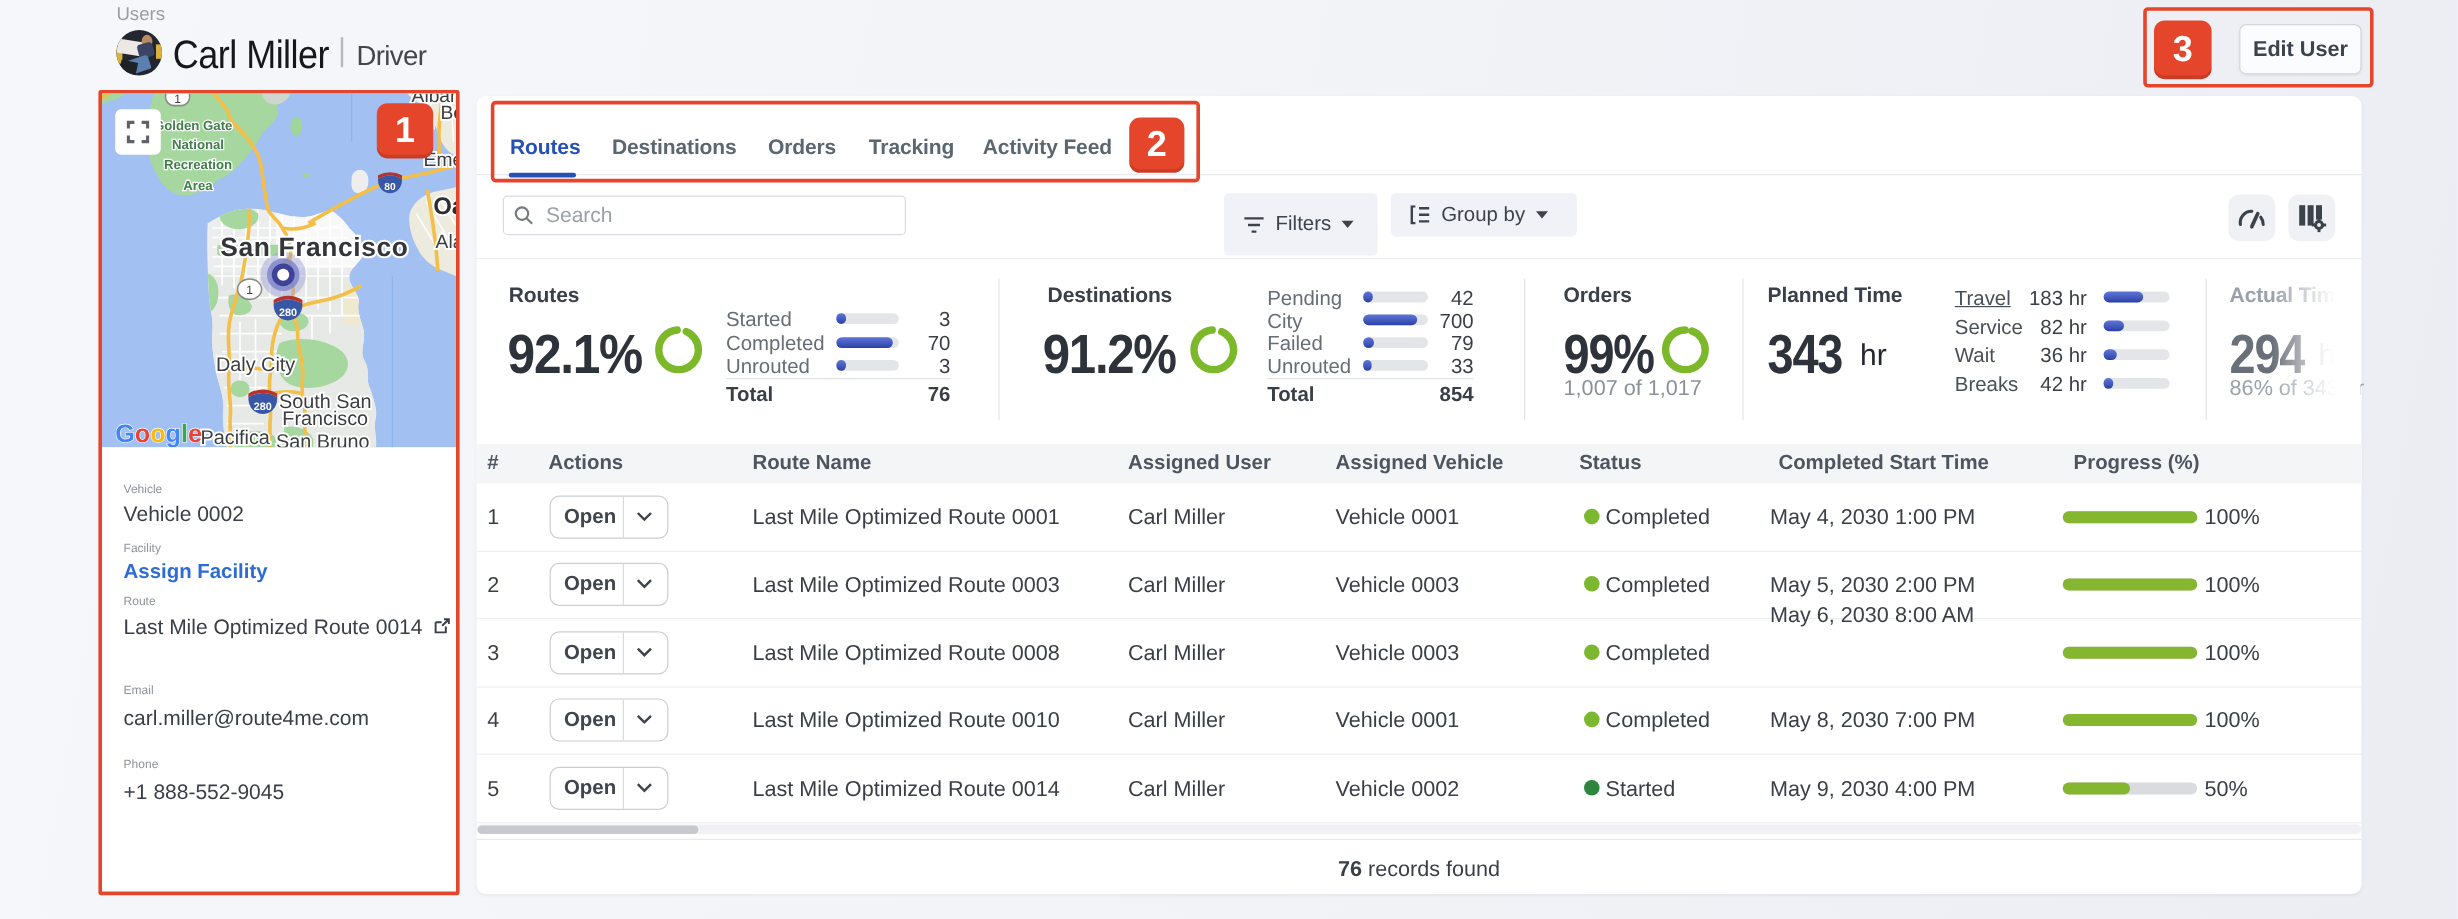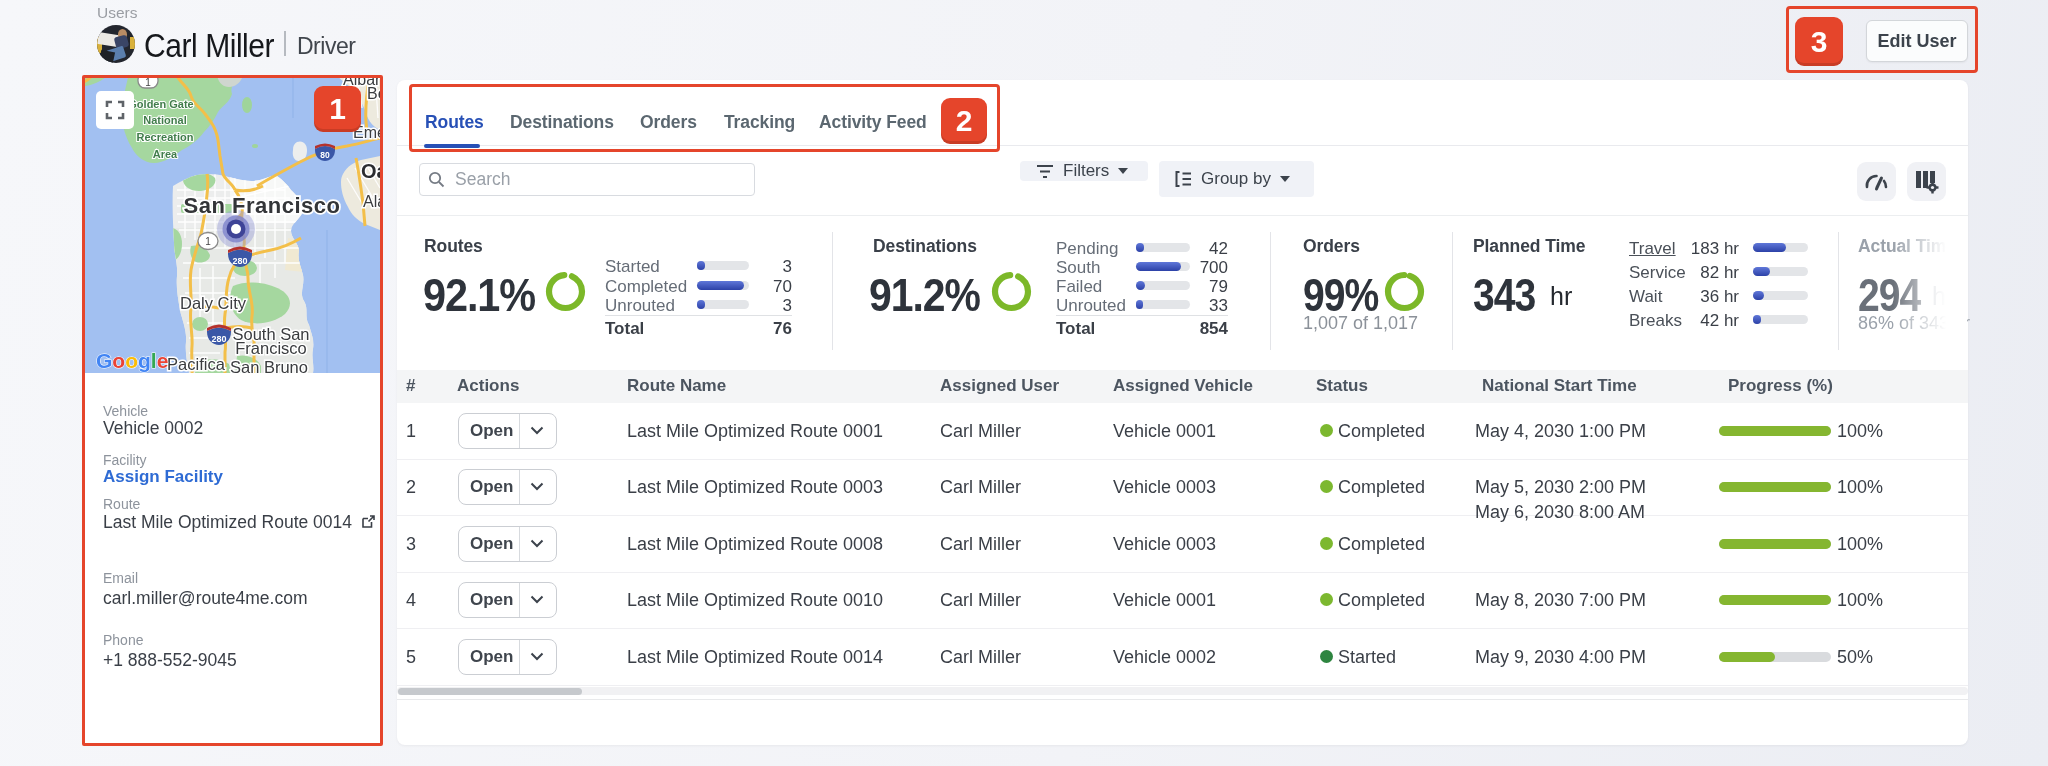--- a/index.html
+++ b/index.html
@@ -4,21 +4,21 @@
 <style>
   html,body{margin:0;padding:0;}
   body{font-family:"Liberation Sans",sans-serif;background:#eef0f4;}
   #page{position:relative;width:2048px;height:766px;overflow:hidden;background:linear-gradient(100deg,#f6f7fa 0%,#f2f3f7 55%,#ebedf3 100%);}
   .abs{position:absolute;}
   .card{position:absolute;background:#fff;border-radius:8px;}
   .badge{position:absolute;background:#e5452b;border-radius:9px;color:#fff;font-weight:700;
          display:flex;align-items:center;justify-content:center;font-size:30px;
          box-shadow:inset 0 -3px 0 rgba(0,0,0,0.12);}
   .rbox{position:absolute;border:3px solid #e5452b;border-radius:4px;}
-  .lbl{position:absolute;font-size:14px;color:#8d939c;}
+  .lbl{position:absolute;font-size:10px;color:#8d939c;}
   .val{position:absolute;font-size:17.5px;color:#3a3f47;}
   .tab{position:absolute;font-size:17.5px;font-weight:700;color:#5b6770;letter-spacing:-0.1px;}
   .chip{position:absolute;background:#f0f2f7;border-radius:4px;display:flex;align-items:center;font-size:17px;color:#3c434c;}
   .chip svg{flex-shrink:0;}
   .shead{position:absolute;font-size:17.5px;font-weight:700;color:#3a4049;letter-spacing:-0.1px;}
   .bignum{position:absolute;font-size:46px;font-weight:700;color:#2e333b;letter-spacing:-1.2px;transform-origin:0 0;}
   .mlbl{position:absolute;font-size:17px;color:#666d77;}
   .mval{position:absolute;font-size:17px;color:#3a3f47;text-align:right;}
   .track{position:absolute;background:#e3e5e8;border-radius:5px;}
   .bfill{position:absolute;background:linear-gradient(180deg,#5f77d9,#2c41a7);border-radius:5px;}
@@ -250,21 +250,21 @@
   <div class="badge" style="left:941px;top:98px;width:46px;height:46px;">2</div>
 
   <div class="abs" style="left:419px;top:163px;width:336px;height:33px;border:1px solid #d8dbe0;border-radius:4px;box-sizing:border-box;"></div>
   <svg class="abs" style="left:428px;top:171px;" width="17" height="17" viewBox="0 0 17 17">
       <circle cx="7" cy="7" r="5.2" stroke="#757b84" stroke-width="1.8" fill="none"></circle>
       <path d="M11 11 L15.5 15.5" stroke="#757b84" stroke-width="1.8"></path>
     </svg>
   <div class="abs" style="left:455px;top:169px;font-size:17.5px;color:#9aa0a8;">Search</div>
 
 
-  <div class="chip" style="left:1020px;top:161px;width:128px;height:20px;align-items:center;">
+  <div class="chip" style="left:1020px;top:161px;width:128px;height:52px;align-items:center;">
     <svg style="margin-left:16px;" width="18" height="15" viewBox="0 0 18 15">
         <path d="M1 2 H17 M4 7.5 H14 M7 13 H11" stroke="#3c434c" stroke-width="2"></path>
       </svg>
     <span style="margin-left:9px;">Filters</span>
     <span class="caret" style="margin-left:9px;border-top-width:6px;border-left-width:5px;border-right-width:5px;"></span>
   </div>
 
   <div class="chip" style="left:1159px;top:161px;width:155px;height:36px;align-items:center;">
     <svg style="margin-left:16px;" width="17" height="16" viewBox="0 0 17 16">
         <path d="M4.5 1 H1.5 V15 H4.5 M7.5 2.5 H16 M7.5 8 H16 M7.5 13.5 H16" stroke="#3c434c" stroke-width="2" fill="none"></path>
@@ -328,21 +328,21 @@
   <div class="shead" style="left:873px;top:236px;">Destinations</div>
   <div class="bignum" style="left:869px;top:268px;transform:scaleX(0.89);">91.2%</div>
   <svg class="abs" style="left:991px;top:271px;" width="41" height="41" viewBox="0 0 41 41">
     <circle cx="20.5" cy="20.5" r="16.5" fill="none" stroke="#7cb829" stroke-width="6.2" stroke-dasharray="94.8 8.9" stroke-dashoffset="96.9" stroke-linecap="round" transform="rotate(-90 20.5 20.5)"></circle>
   </svg>
 
   <div class="mlbl" style="left:1056px;top:239px;">Pending</div>
   <div class="track" style="left:1136px;top:243px;width:54px;height:9px;"></div>
   <div class="bfill" style="left:1136px;top:243px;width:8px;height:9px;"></div>
   <div class="mval" style="left:1178px;top:239px;width:50px;">42</div>
-  <div class="mlbl" style="left:1056px;top:258px;">South</div>
+  <div class="mlbl" style="left:1056px;top:258px;">City</div>
   <div class="track" style="left:1136px;top:262px;width:54px;height:9px;"></div>
   <div class="bfill" style="left:1136px;top:262px;width:45px;height:9px;"></div>
   <div class="mval" style="left:1178px;top:258px;width:50px;">700</div>
   <div class="mlbl" style="left:1056px;top:277px;">Failed</div>
   <div class="track" style="left:1136px;top:281px;width:54px;height:9px;"></div>
   <div class="bfill" style="left:1136px;top:281px;width:9px;height:9px;"></div>
   <div class="mval" style="left:1178px;top:277px;width:50px;">79</div>
   <div class="mlbl" style="left:1056px;top:296px;">Unrouted</div>
   <div class="track" style="left:1136px;top:300px;width:54px;height:9px;"></div>
   <div class="bfill" style="left:1136px;top:300px;width:7px;height:9px;"></div>
@@ -385,21 +385,21 @@
   <div class="abs" style="left:1858px;top:313px;font-size:18px;color:#9aa1aa;">86% of 343 hr</div>
   <div class="abs" style="left:1893px;top:218px;width:74px;height:136px;background:linear-gradient(90deg,rgba(255,255,255,0),#ffffff 72%);"></div>
 
   <div class="abs" style="left:397px;top:370px;width:1571px;height:33px;background:#f4f5f6;"></div>
   <div class="th" style="left:406px;top:376px;">#</div>
   <div class="th" style="left:457px;top:376px;">Actions</div>
   <div class="th" style="left:627px;top:376px;">Route Name</div>
   <div class="th" style="left:940px;top:376px;">Assigned User</div>
   <div class="th" style="left:1113px;top:376px;">Assigned Vehicle</div>
   <div class="th" style="left:1316px;top:376px;">Status</div>
-  <div class="th" style="left:1482px;top:376px;">National Start Time</div>
+  <div class="th" style="left:1482px;top:376px;">Completed Start Time</div>
   <div class="th" style="left:1728px;top:376px;">Progress (%)</div>
 
   <div class="rowline" style="top:459px;"></div>
   <div class="rowline" style="top:515px;"></div>
   <div class="rowline" style="top:572px;"></div>
   <div class="rowline" style="top:628px;"></div>
   <div class="rowline" style="top:685px;"></div>
 
   <div class="td" style="left:406px;top:421px;">1</div>
   <div class="openbtn" style="left:458px;top:413px;"></div>
@@ -483,14 +483,15 @@
   <div class="td" style="left:1338px;top:647px;">Started</div>
   <div class="td" style="left:1475px;top:647px;">May 9, 2030 4:00 PM</div>
   <div class="pbar" style="left:1719px;top:652px;"></div>
   <div class="pfill" style="left:1719px;top:652px;width:56px;"></div>
   <div class="td" style="left:1837px;top:647px;">50%</div>
 
   <div class="abs" style="left:397px;top:687px;width:1571px;height:8px;background:#f1f1f3;border-radius:4px;"></div>
   <div class="abs" style="left:398px;top:688px;width:184px;height:7px;background:#c6c9cd;border-radius:4px;"></div>
 
   <div class="abs" style="left:397px;top:699px;width:1571px;height:1px;background:#e8e9eb;"></div>
+  <div class="abs" style="left:397px;top:714px;width:1571px;text-align:center;font-size:18px;color:#3a3f47;"><b>76</b> records found</div>
 
 </div>
 
 </body></html>

